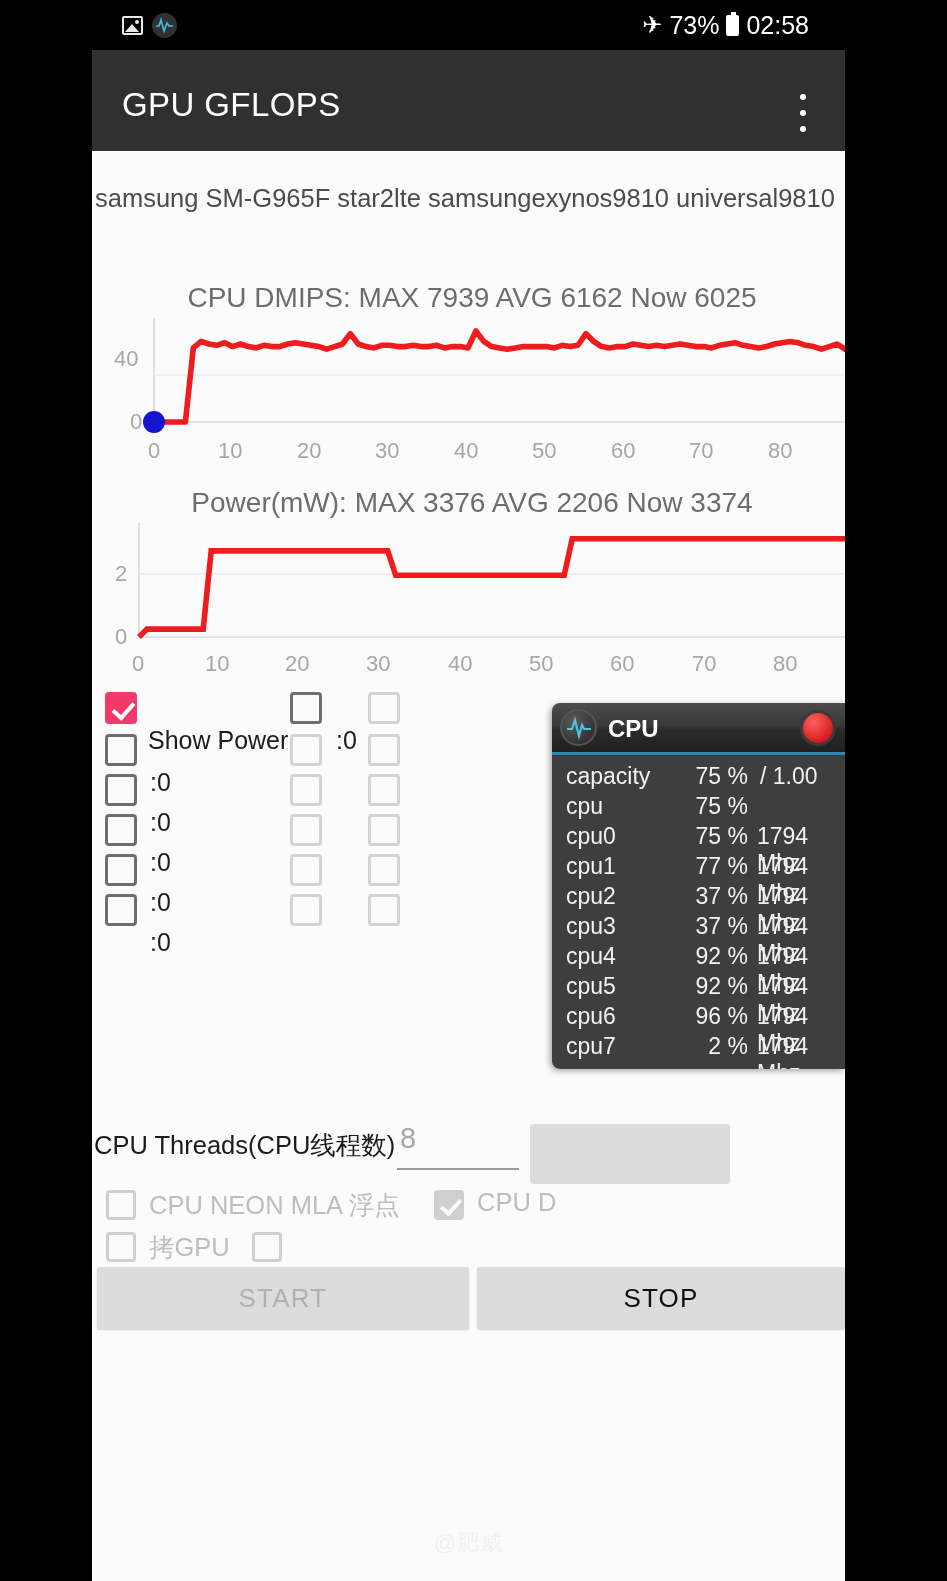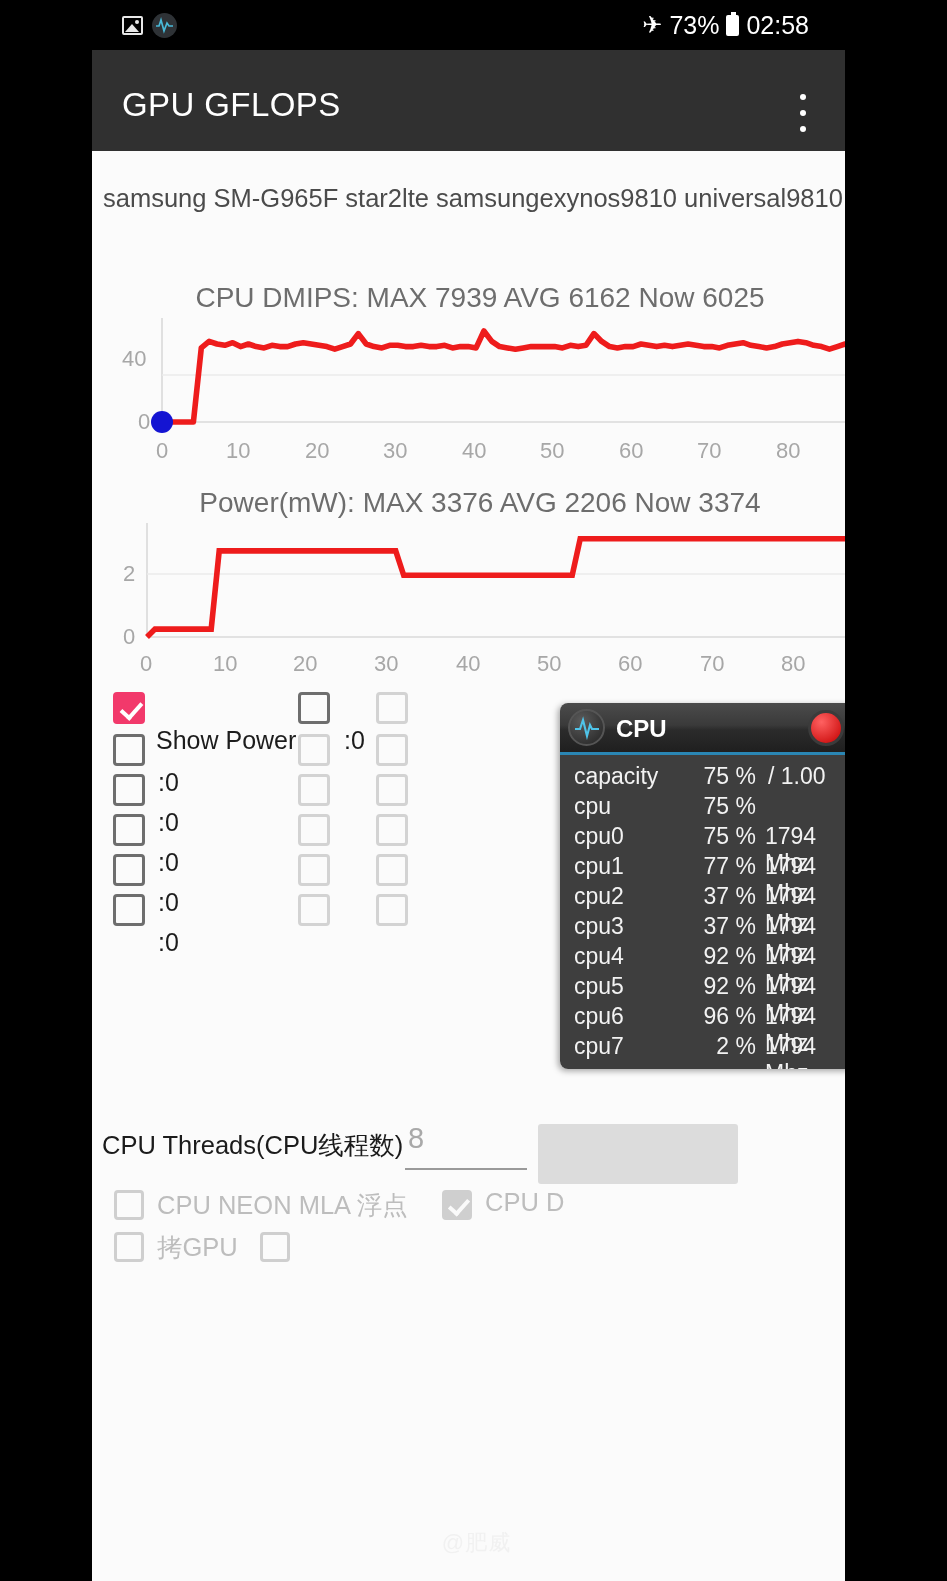--- a/index.html
+++ b/index.html
@@ -23,21 +23,21 @@
   .ic-batt{width:13px;height:21px;border:2px solid #fff;border-radius:2px;position:relative;box-sizing:border-box;background:#fff;}
   .ic-batt:before{content:"";position:absolute;left:3px;top:-5px;width:5px;height:3px;background:#fff;}
 
   
   #appbar{position:absolute;left:0;top:50px;width:753px;height:101px;background:#303030;}
   #apptitle{position:absolute;left:30px;top:36px;font-size:33px;color:#fff;letter-spacing:.4px;}
   #overflow{position:absolute;right:28px;top:44px;width:28px;height:38px;display:flex;flex-direction:column;align-items:center;justify-content:space-between;cursor:pointer;}
   #overflow i{display:block;width:6px;height:6px;border-radius:50%;background:#fff;}
 
   
-  #content{position:absolute;left:8px;top:172px;width:753px;height:1088px;background:#fbfbfb;}
+  #content{position:absolute;left:0;top:172px;width:753px;height:1088px;background:#fbfbfb;}
 
   #devinfo{position:absolute;left:3px;top:10px;width:750px;font-size:25.5px;line-height:33px;color:#4b4b4b;}
 
   
   .chart{position:absolute;left:0;width:753px;}
   .chart-title{position:absolute;top:0;left:0;width:760px;text-align:center;font-size:28px;color:#6d6d6d;white-space:nowrap;}
   .plot{position:absolute;left:0;top:34px;width:753px;}
   .plot svg{display:block;}
   .ylab{position:absolute;font-size:22px;color:#a7a7a7;}
   .xlab{position:absolute;font-size:22px;color:#a7a7a7;}
@@ -233,20 +233,24 @@
         <span class="opt-cb on" style="left:342px;top:8px;"></span>
         <span class="opt-lab" style="left:385px;top:6px;">CPU D</span>
       </div>
 
       <div class="optrow" style="top:1052px;">
         <span class="opt-cb" style="left:14px;top:8px;"></span>
         <span class="opt-lab" style="left:57px;top:6px;">拷GPU</span>
         <span class="opt-cb" style="left:160px;top:8px;"></span>
       </div>
 
+      <div id="btnrow">
+        <div class="abtn" id="btn-start">START</div>
+        <div class="abtn" id="btn-stop">STOP</div>
+      </div>
 
       <div id="cpu-overlay">
         <div id="cpu-head">
           <span id="cpu-head-icon">
             <svg width="28" height="28" viewBox="0 0 28 28" aria-hidden="true">
               <polyline points="2,15 7,15 10,6 14,22 17,11 19,15 26,15" fill="none" stroke="#4fc3e8" stroke-width="2.1"></polyline>
             </svg>
           </span>
           <span id="cpu-title">CPU</span>
           <span id="cpu-rec"></span>

